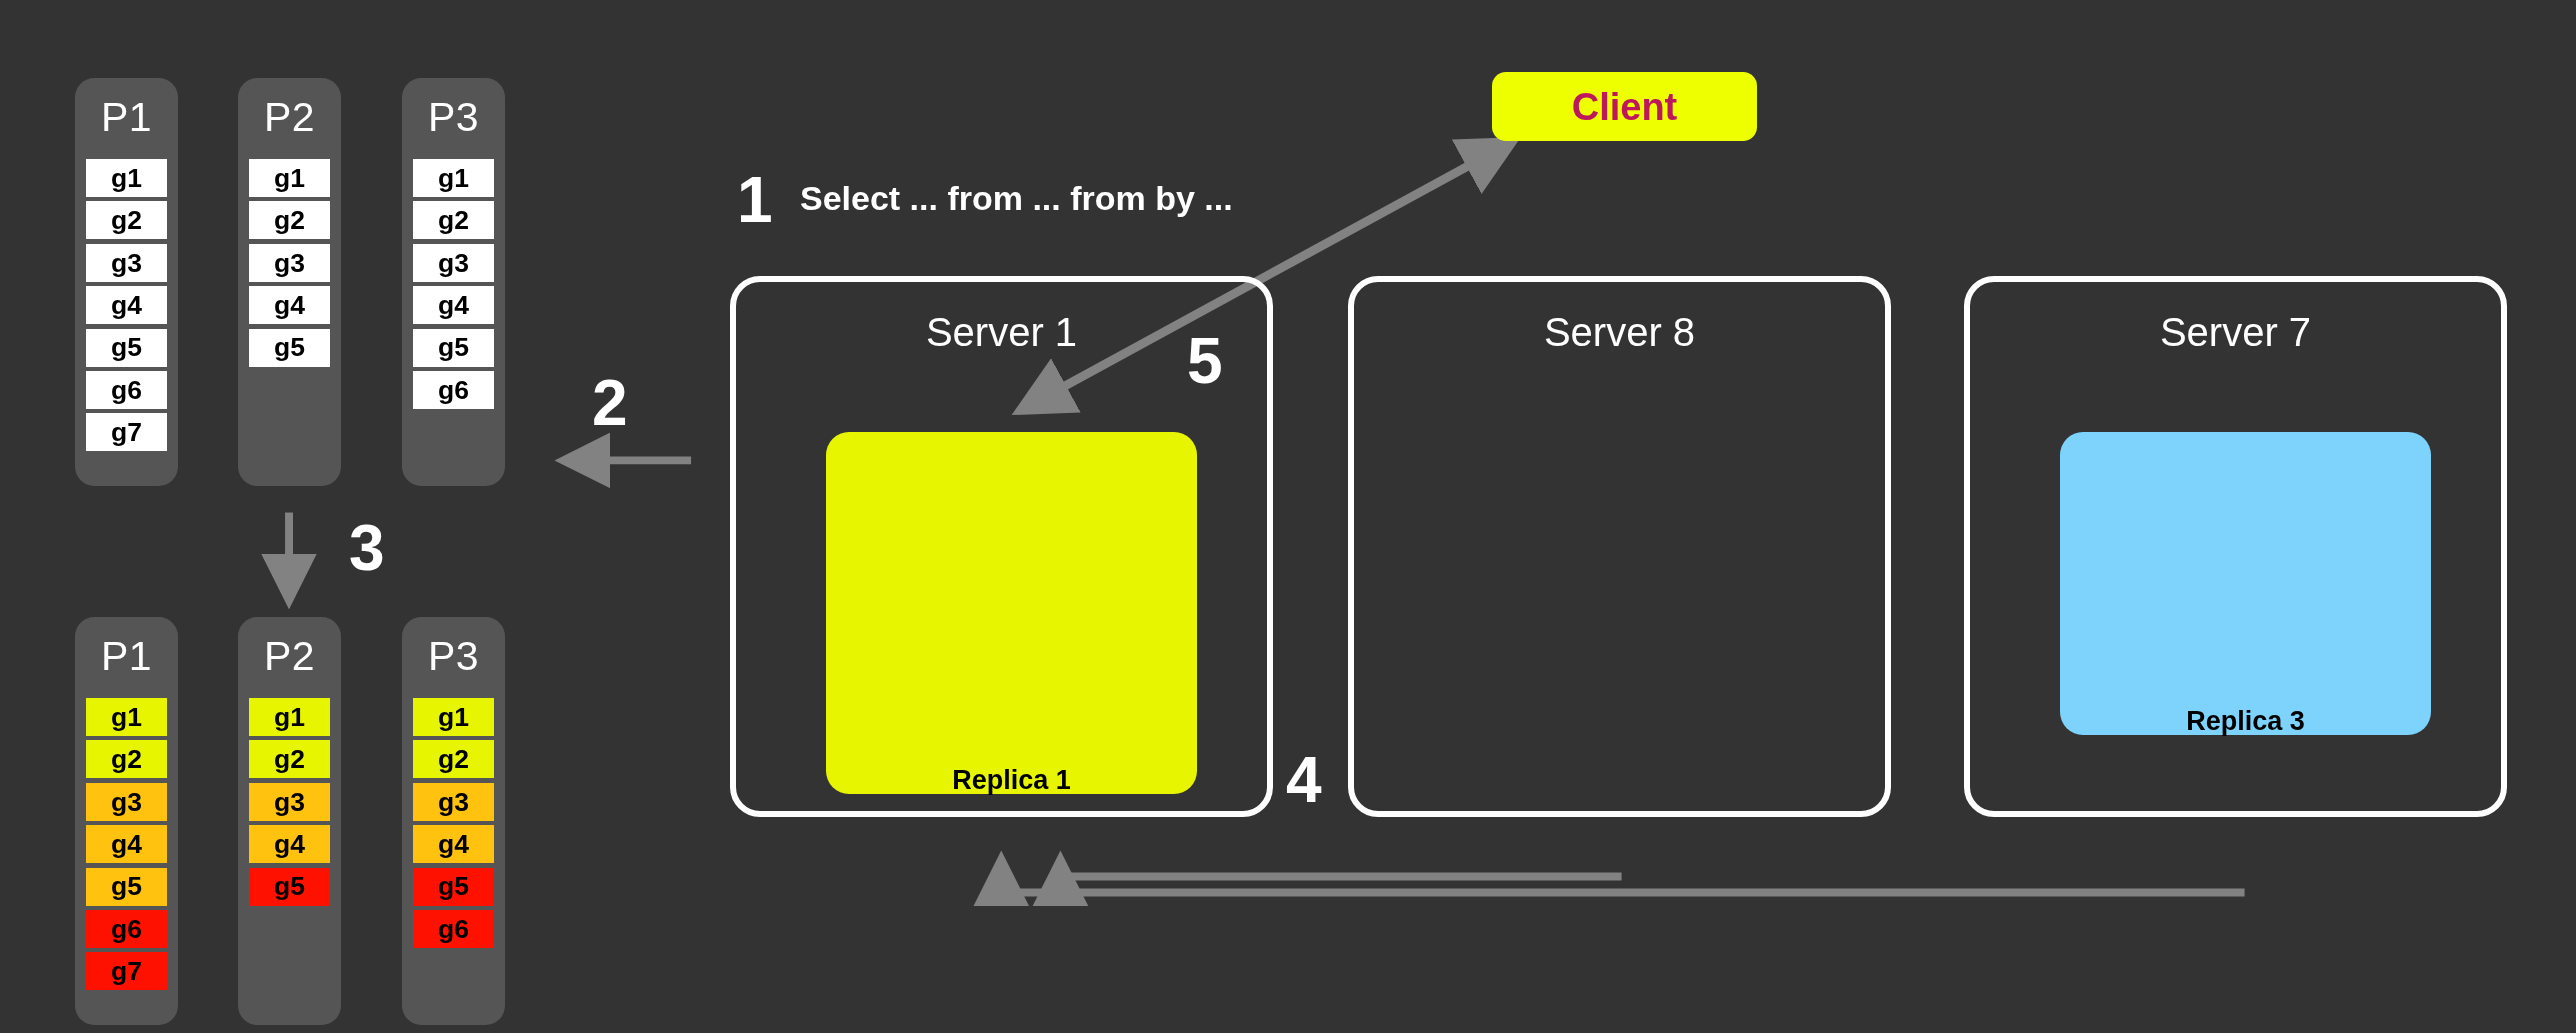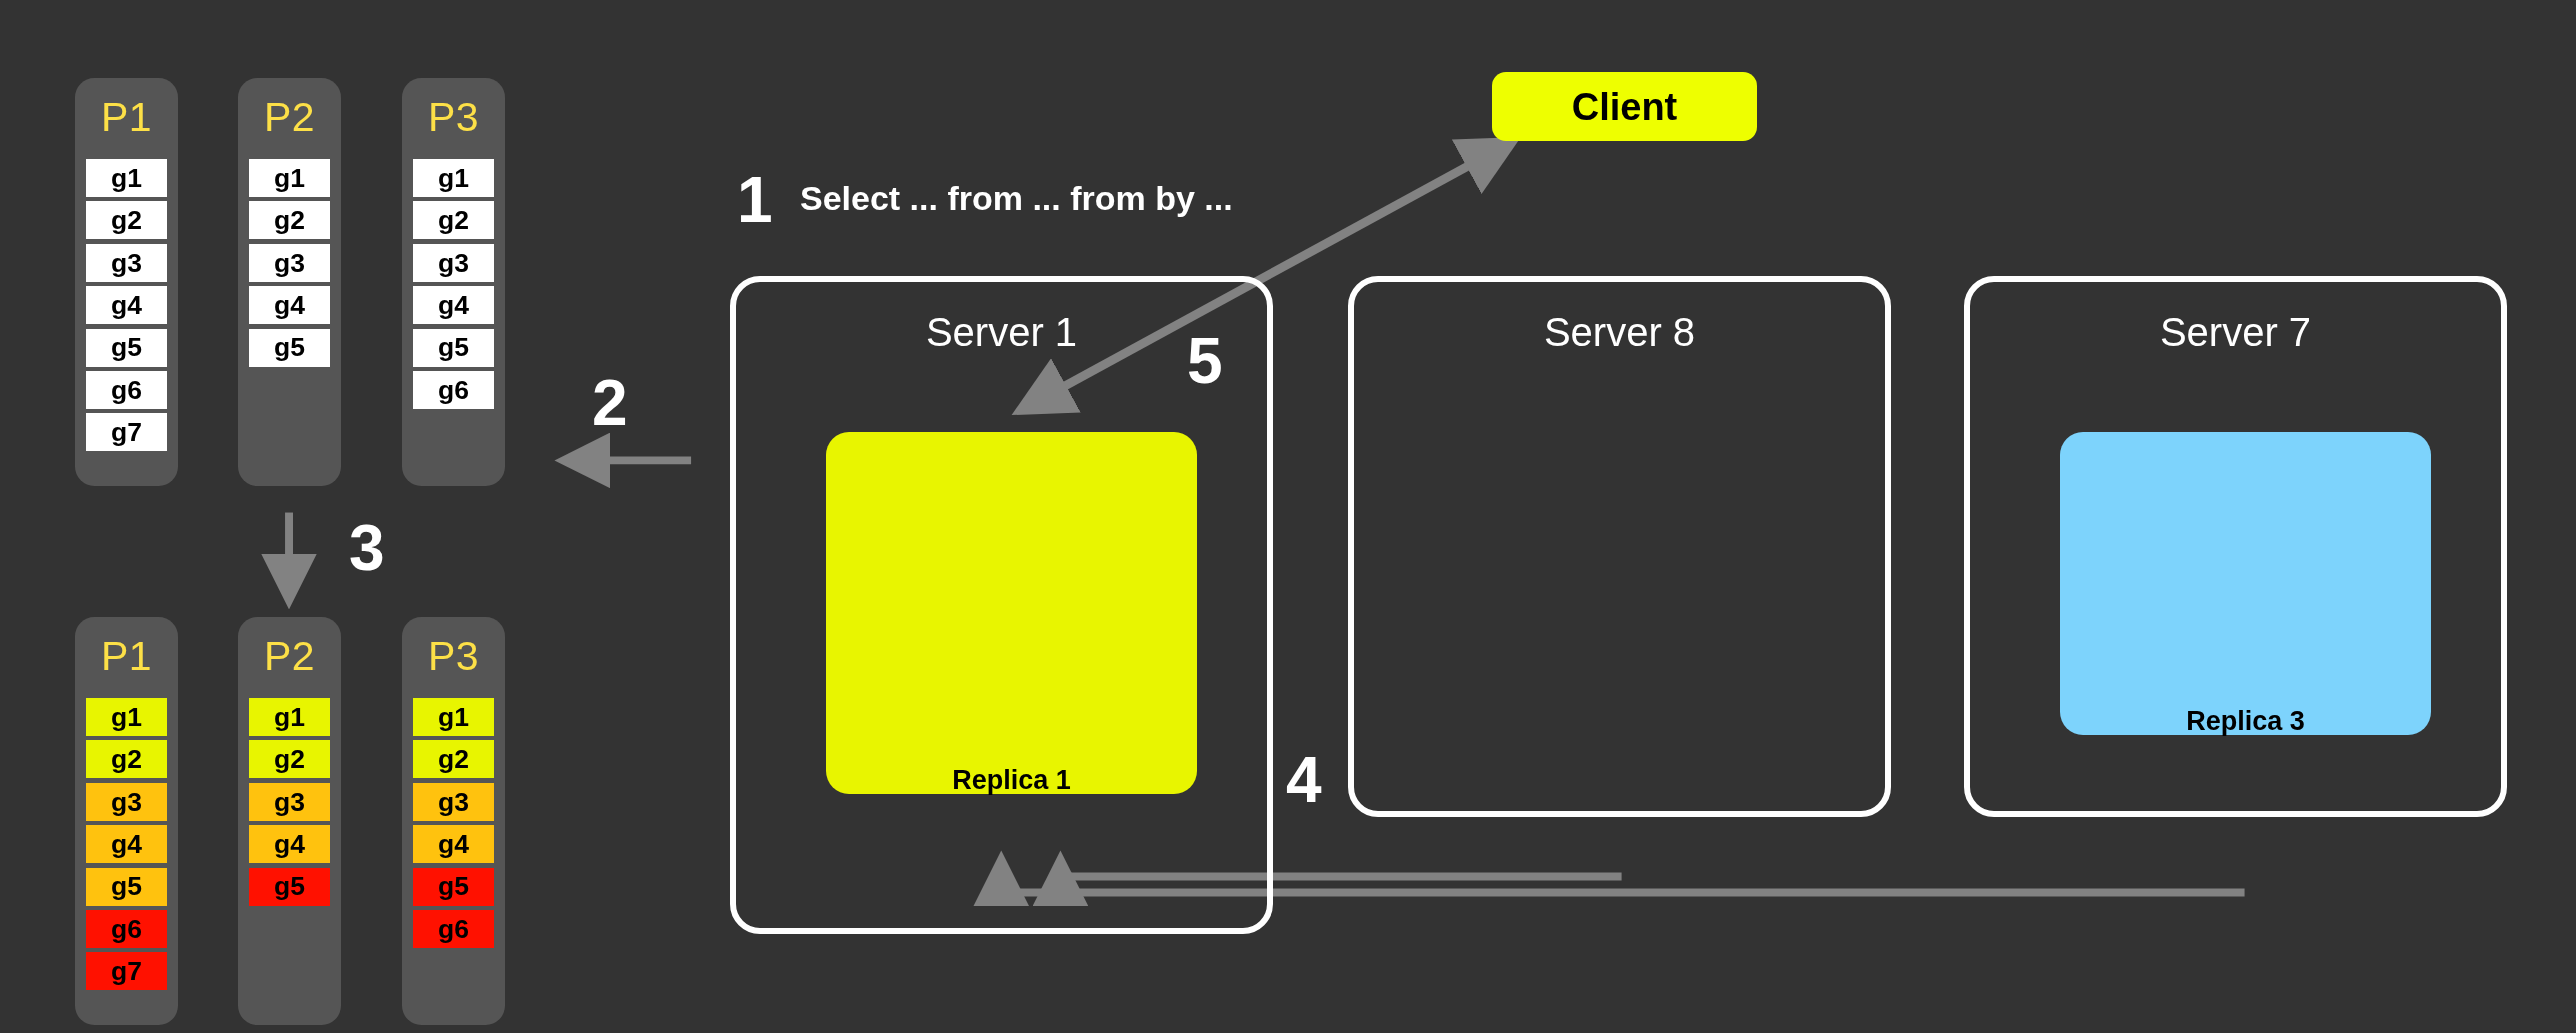--- a/index.html
+++ b/index.html
@@ -23,21 +23,21 @@
     position: absolute;
     background: #555555;
     border-radius: 19.4px;
     box-sizing: border-box;
   }
   .panel-title {
     position: absolute;
     left: 0;
     right: 0;
     text-align: center;
-    color: #fde047;
+    color: #ffffff;
     font-size: 41px;
     font-weight: 400;
     letter-spacing: 0.4px;
     line-height: 1;
   }
   .cells {
     position: absolute;
     left: 0;
     right: 0;
     display: flex;
@@ -95,21 +95,21 @@
 
   
   .client {
     position: absolute;
     border-radius: 14px;
     display: flex;
     align-items: center;
     justify-content: center;
   }
   .client-label {
-    color: #000000;
+    color: #be185d;
     font-size: 38px;
     font-weight: bold;
     line-height: 1;
   }
 
   
   .step-num {
     position: absolute;
     color: #ffffff;
     font-size: 64px;
@@ -248,21 +248,21 @@
   </div>
 
   <span class="step-num" style="left:737px; top:168px;">1</span>
   <span class="query-text" style="left:800px; top:181px;">Select ... from ... from by ...</span>
 
   <span class="step-num" style="left:592px; top:371px;">2</span>
   <span class="step-num" style="left:349px; top:516px;">3</span>
   <span class="step-num" style="left:1286px; top:748px;">4</span>
   <span class="step-num" style="left:1187px; top:329px;">5</span>
 
-  <div class="server" style="left:730px; top:276px; width:543px; height:658px;">
+  <div class="server" style="left:730px; top:276px; width:543px; height:541px;">
     <div class="server-title">Server 1</div>
     <div class="replica" style="left:90px; top:150px; width:371px; height:362px; background:#e8f500;">
       <span class="replica-label">Replica 1</span>
     </div>
   </div>
 
   <div class="server" style="left:1348px; top:276px; width:543px; height:541px;">
     <div class="server-title">Server 8</div>
   </div>
 

